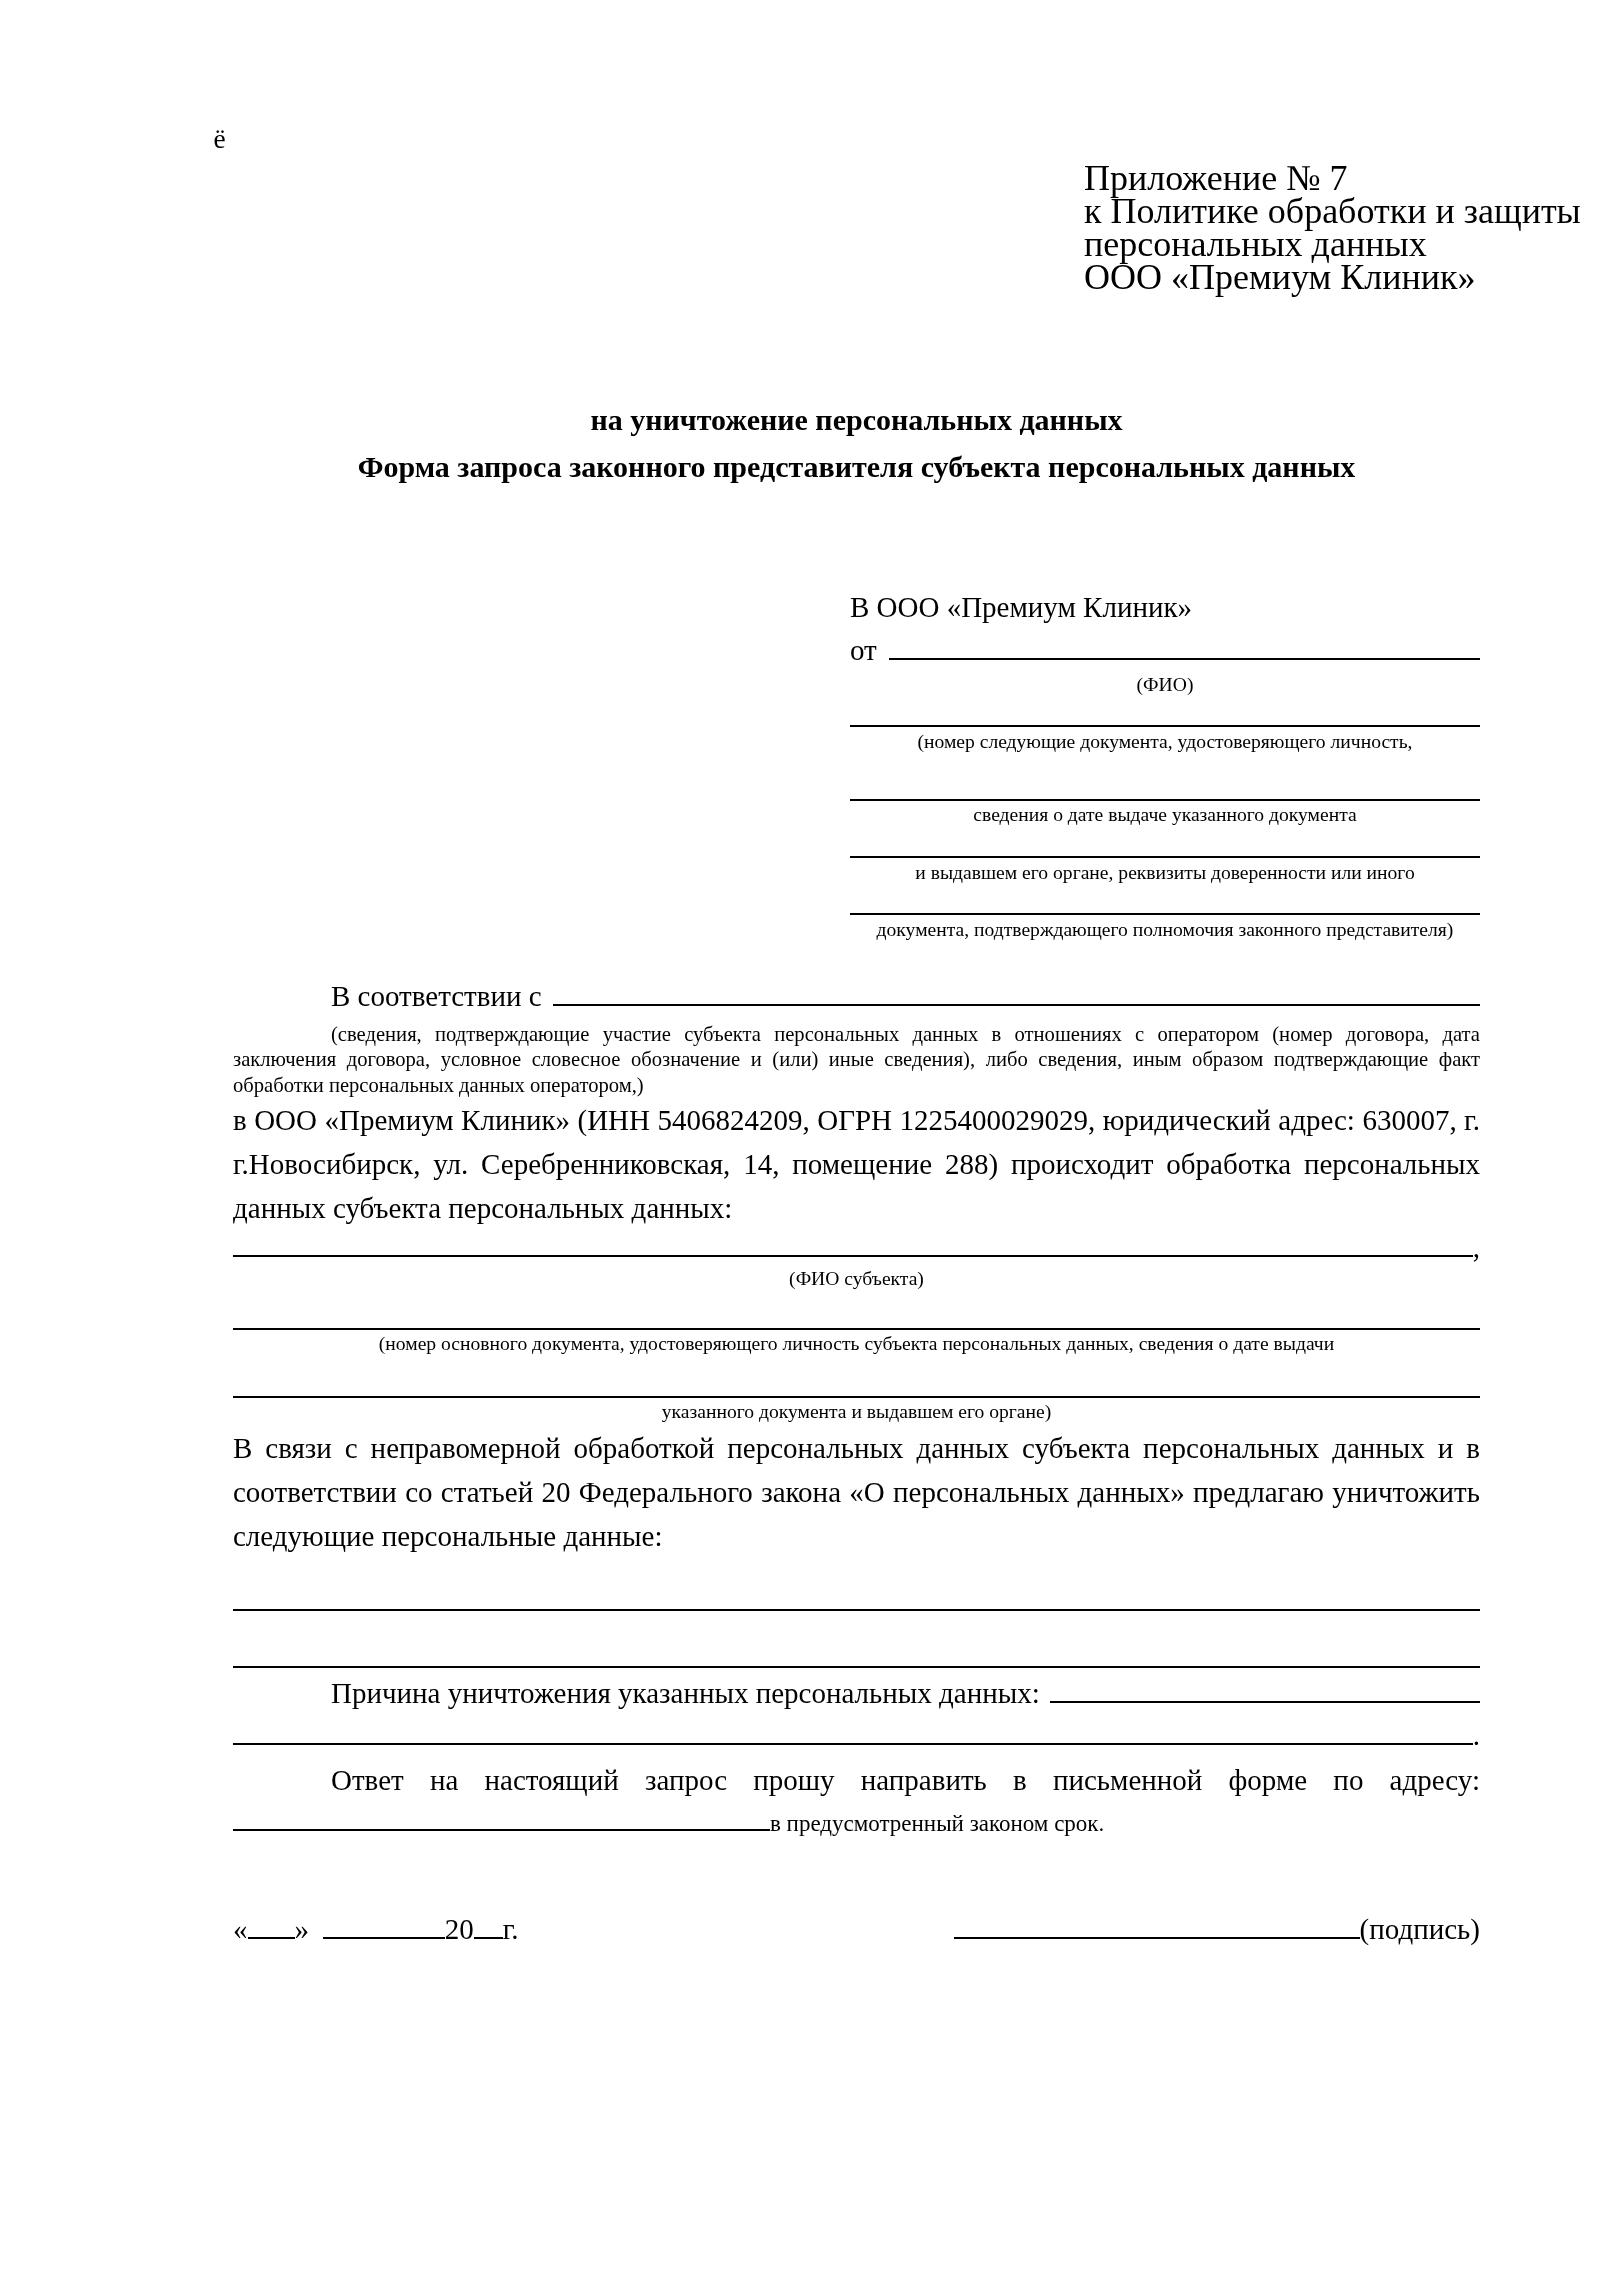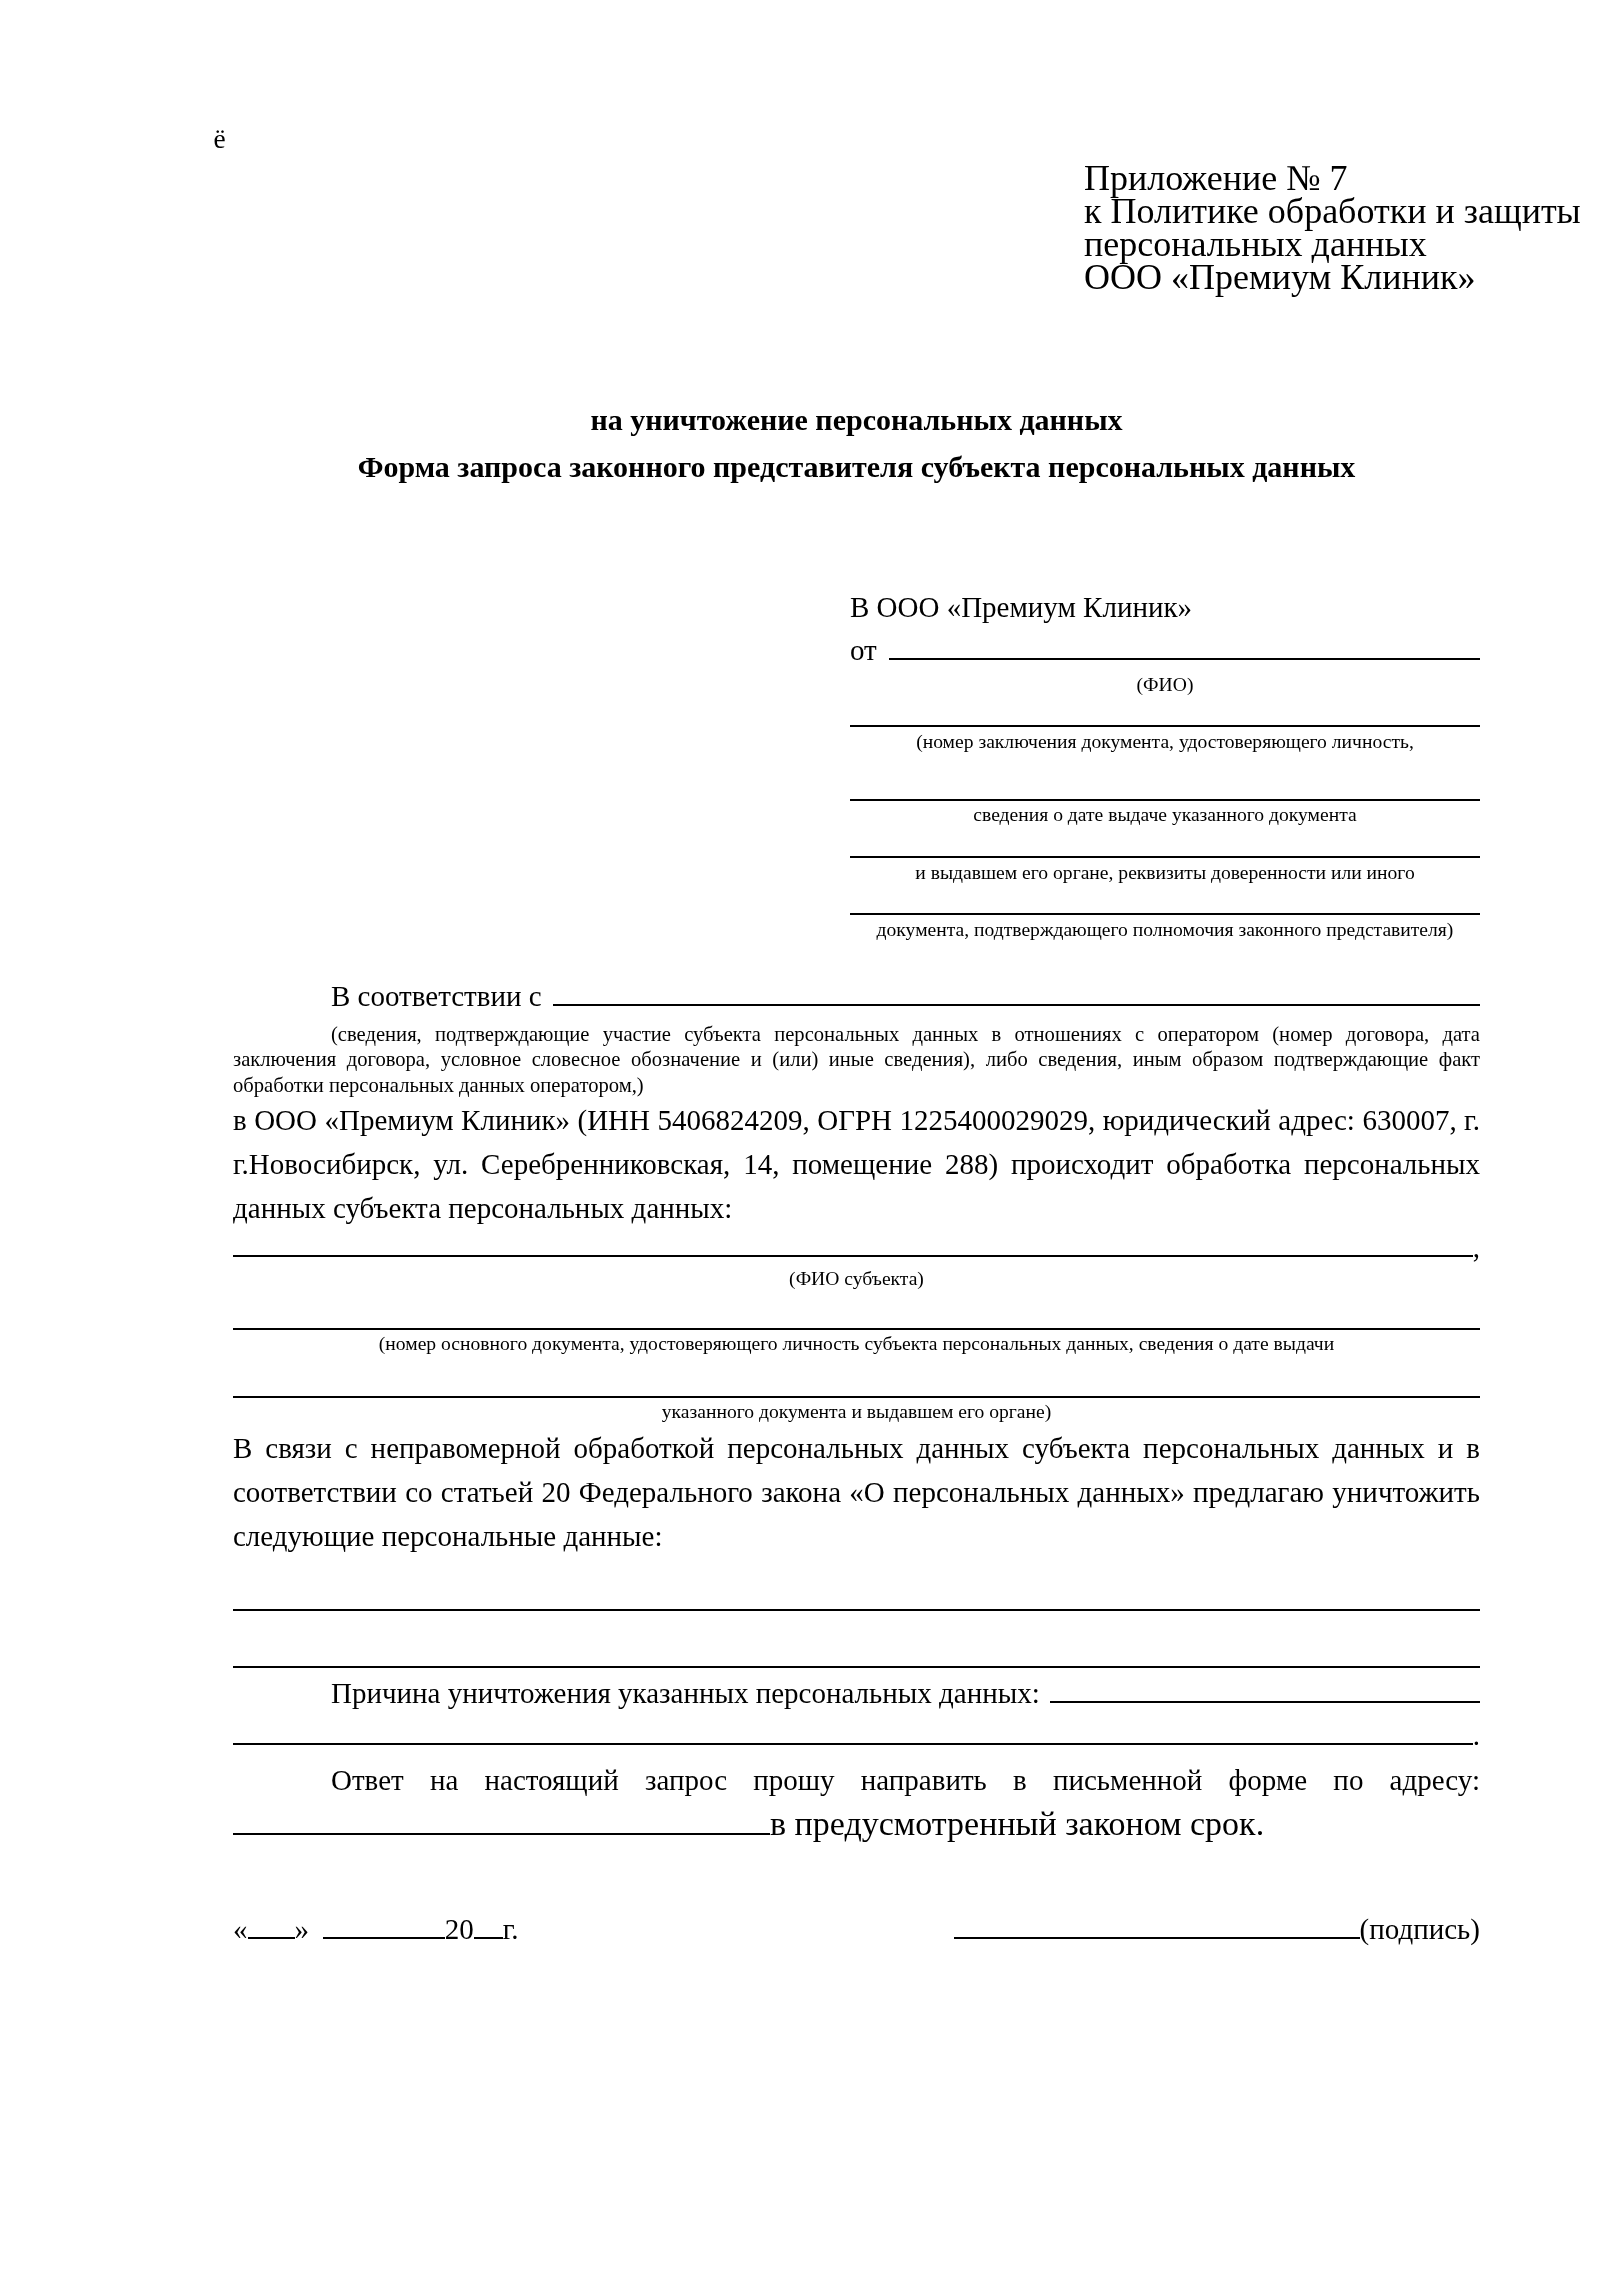--- a/index.html
+++ b/index.html
@@ -75,21 +75,21 @@
   .reason-row { margin-top:3.9px; font-size:29px; line-height:43px; }
   .reason-row .label { white-space:nowrap; }
   .reason-row .fill { margin-left:9.8px; }
   .period-row { font-size:29px; line-height:41px; }
   .reply {
     margin-top:2px;
     font-size:29px; line-height:44px;
     text-indent:98px;
     text-align:justify; text-align-last:justify;
   }
-  .tail-row { font-size:34px; line-height:43px; }
+  .tail-row { font-size:23px; line-height:43px; }
   .u { display:inline-block; border-bottom:2.9px solid #000; height:3.9px; }
   .tail-row .u { width:537px; }
 
   
   .footer-row {
     margin-top:65px;
     display:flex; justify-content:space-between; align-items:baseline;
     font-size:29px; line-height:39px;
   }
   .date-group .u-day { width:47px; }
@@ -119,21 +119,21 @@
 
     <div class="addr">
       <div class="addr-to">В ООО «Премиум Клиник»</div>
       <div class="flexrow from-row">
         <span>от</span>
         <span class="fill"></span>
       </div>
       <div class="cap">(ФИО)</div>
 
       <div class="uline u-a"></div>
-      <div class="cap">(номер заключения документа, удостоверяющего личность,</div>
+      <div class="cap">(номер следующие документа, удостоверяющего личность,</div>
 
       <div class="uline u-b"></div>
       <div class="cap">сведения о дате выдаче указанного документа</div>
 
       <div class="uline u-a"></div>
       <div class="cap">и выдавшем его органе, реквизиты доверенности или иного</div>
 
       <div class="uline u-a"></div>
       <div class="cap">документа, подтверждающего полномочия законного представителя)</div>
     </div>

